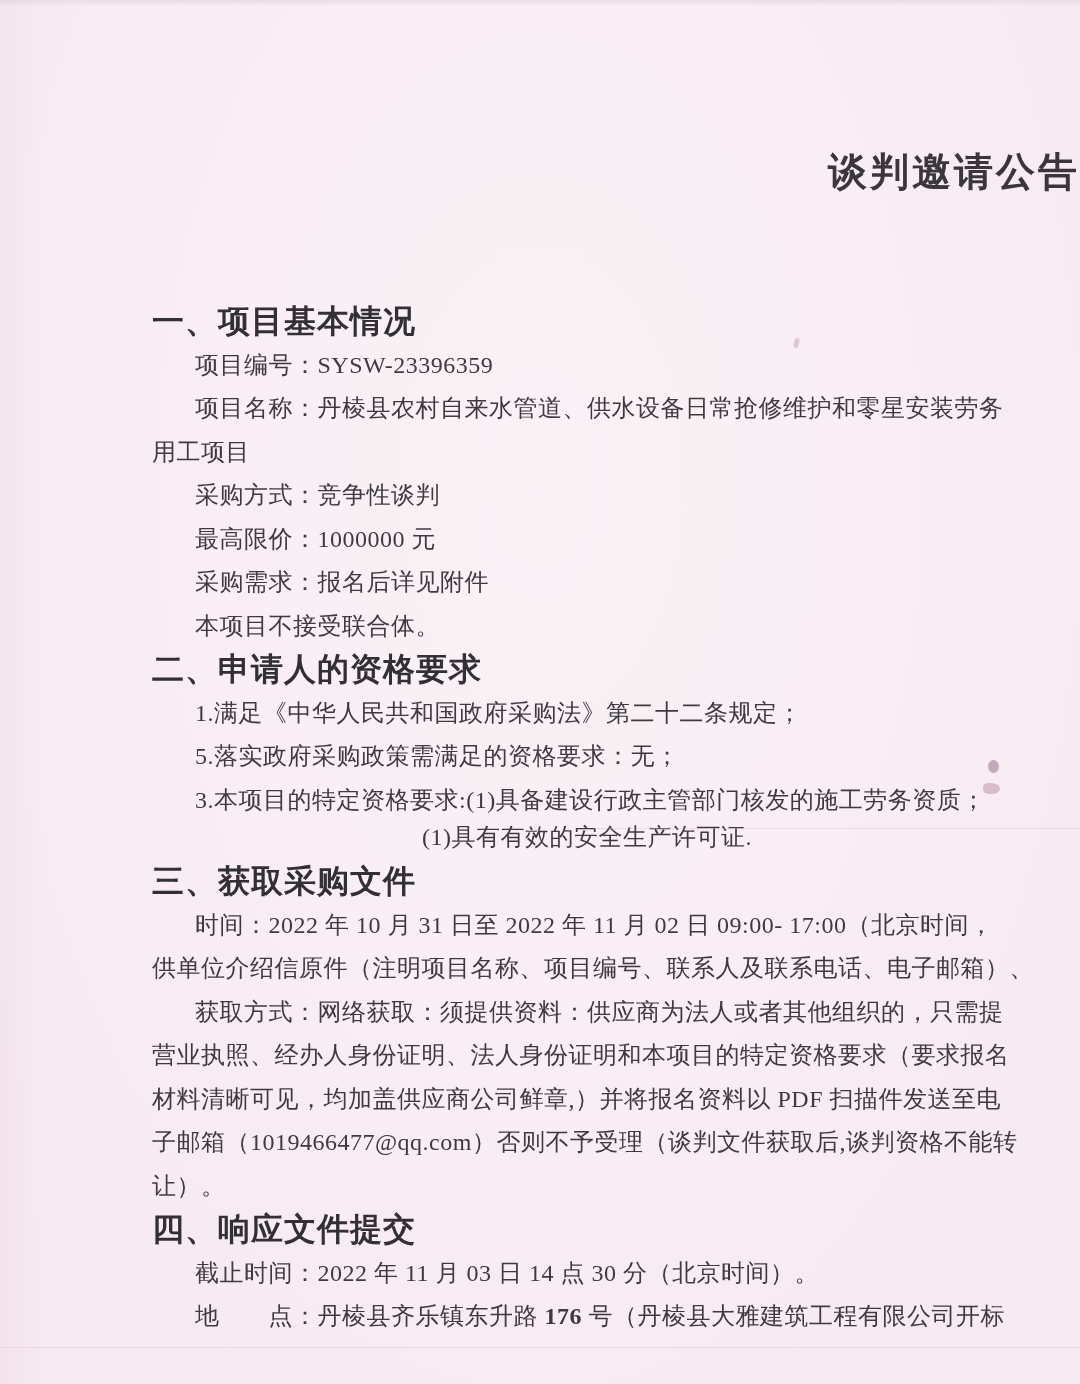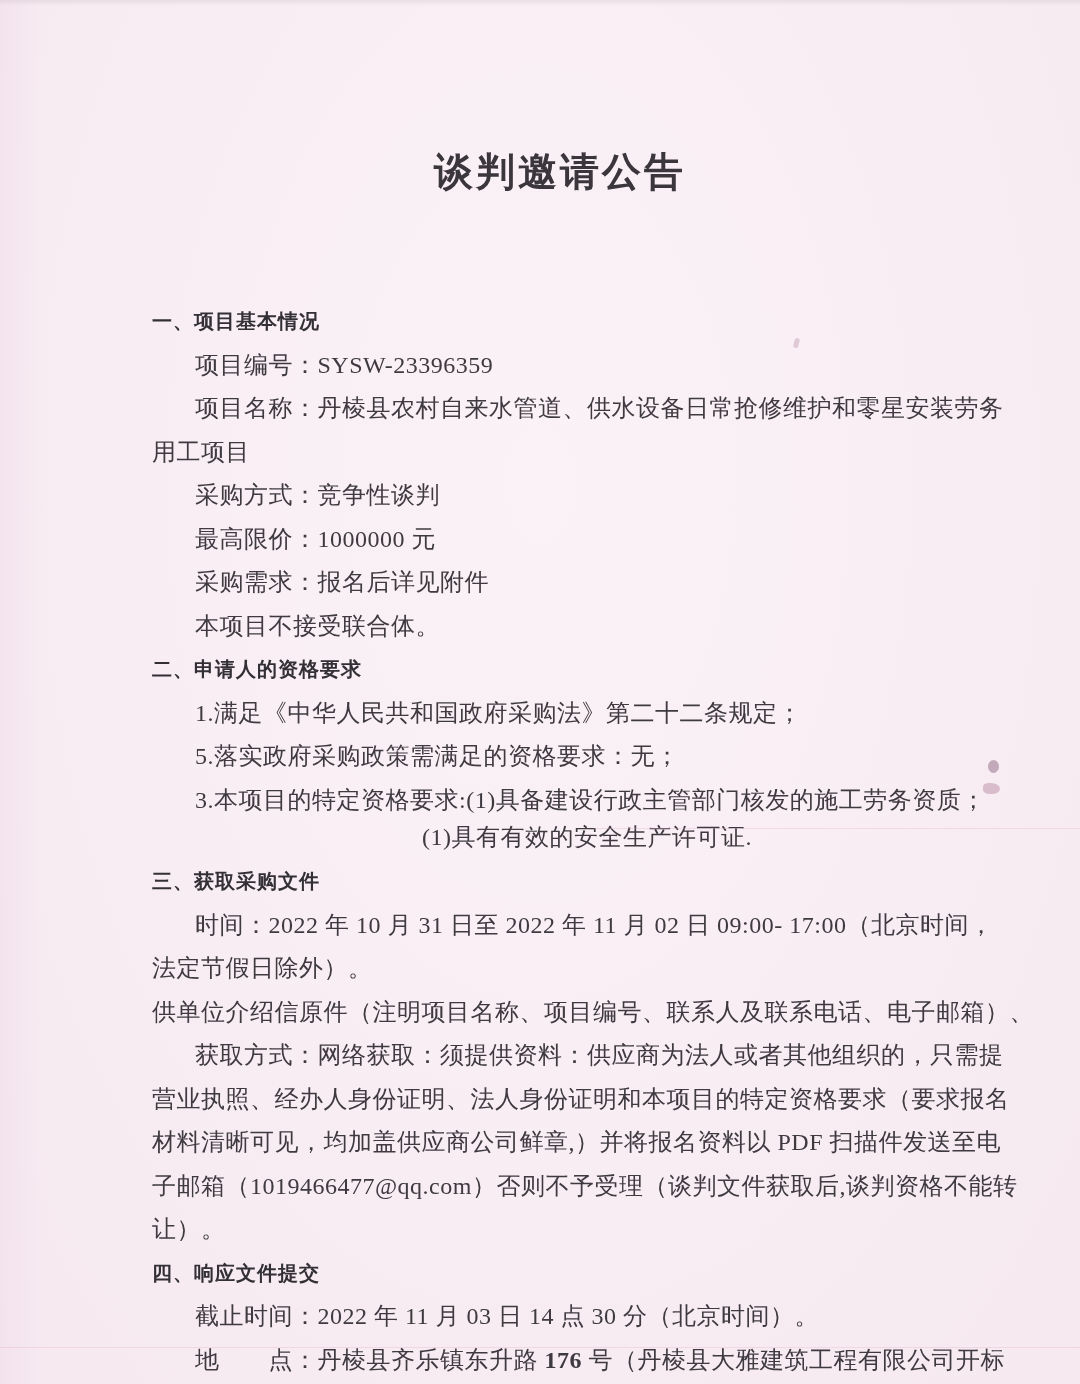--- a/index.html
+++ b/index.html
@@ -22,21 +22,21 @@
   .blemish{position:absolute;border-radius:50%;}
   .blemish.b1{left:988px;top:760px;width:11px;height:13px;background:rgba(150,115,140,0.55);}
   .blemish.b2{left:983px;top:783px;width:17px;height:11px;border-radius:40% 60% 55% 45%;background:rgba(178,130,158,0.45);}
   .speckle{position:absolute;left:794px;top:338px;width:5px;height:10px;border-radius:3px;background:rgba(190,155,175,0.45);transform:rotate(15deg);}
 
   .doc-title{
     margin:0;
     padding-top:150px;
     height:44px;
     line-height:44px;
-    text-align:center;
+    text-align:right;
     font-size:39px;
     font-weight:700;
     letter-spacing:3px;
     color:#3a363c;
     text-indent:40px; 
     font-family:"Liberation Serif","DejaVu Serif",serif;
   }
   .content{
     margin-top:106px;
     padding-left:152px;
@@ -45,21 +45,21 @@
     letter-spacing:0.5px;
   }
   .line{
     height:43.5px;
     line-height:43.5px;
     white-space:nowrap;
   }
   .heading{
     font-family:"Liberation Sans","DejaVu Sans",sans-serif;
     font-weight:700;
-    font-size:20px;
+    font-size:32px;
     color:#322f35;
     letter-spacing:1px;
   }
   .indent{padding-left:43px;}
   .sub-indent{padding-left:270px;}
   .tight{height:31px;line-height:31px;}
   .gap-before{margin-top:7px;}
   .num-bold{font-weight:700;text-align:center;}
 </style>
 </head>
@@ -87,21 +87,20 @@
     <div class="line indent">本项目不接受联合体。</div>
 
     <div class="line heading">二、申请人的资格要求</div>
     <div class="line indent">1.满足《中华人民共和国政府采购法》第二十二条规定；</div>
     <div class="line indent">5.落实政府采购政策需满足的资格要求：无；</div>
     <div class="line indent">3.本项目的特定资格要求:(1)具备建设行政主管部门核发的施工劳务资质；</div>
     <div class="line tight sub-indent">(1)具有有效的安全生产许可证.</div>
 
     <div class="line heading gap-before">三、获取采购文件</div>
     <div class="line indent">时间：2022 年 10 月 31 日至 2022 年 11 月 02 日 09:00- 17:00（北京时间，</div>
-    <div class="line">法定节假日除外）。</div>
     <div class="line">供单位介绍信原件（注明项目名称、项目编号、联系人及联系电话、电子邮箱）、</div>
     <div class="line indent">获取方式：网络获取：须提供资料：供应商为法人或者其他组织的，只需提</div>
     <div class="line">营业执照、经办人身份证明、法人身份证明和本项目的特定资格要求（要求报名</div>
     <div class="line">材料清晰可见，均加盖供应商公司鲜章,）并将报名资料以 PDF 扫描件发送至电</div>
     <div class="line">子邮箱（1019466477@qq.com）否则不予受理（谈判文件获取后,谈判资格不能转</div>
     <div class="line">让）。</div>
 
     <div class="line heading">四、响应文件提交</div>
     <div class="line indent">截止时间：2022 年 11 月 03 日 14 点 30 分（北京时间）。</div>
     <div class="line indent"><span>地　　点：丹棱县齐乐镇东升路 </span><span class="num-bold">176</span><span> 号（丹棱县大雅建筑工程有限公司开标</span></div>

